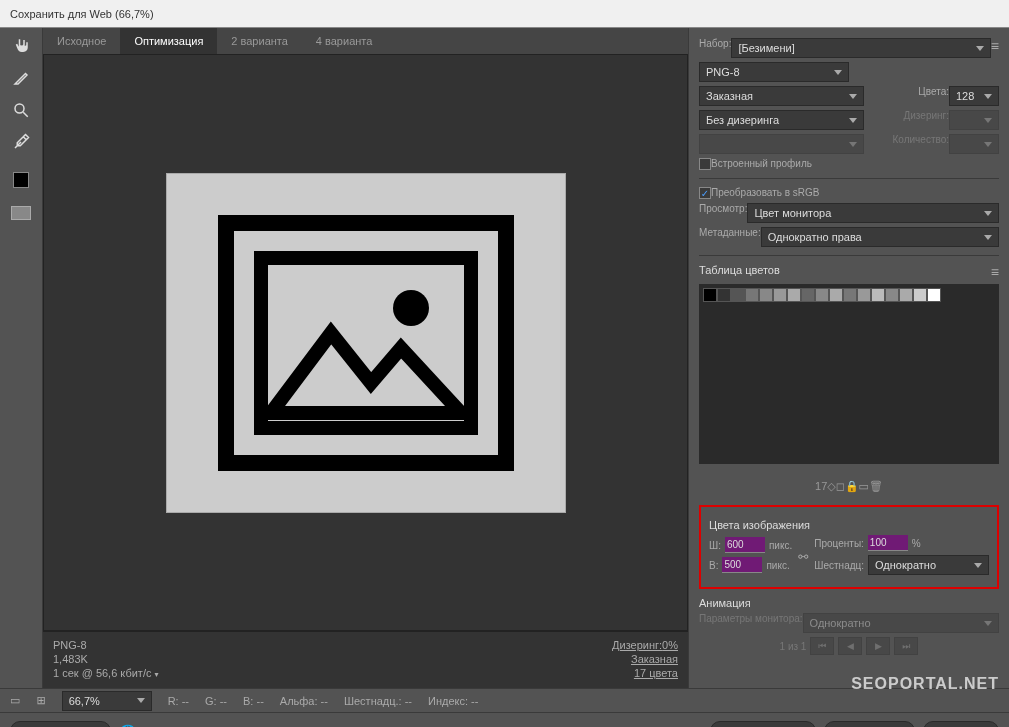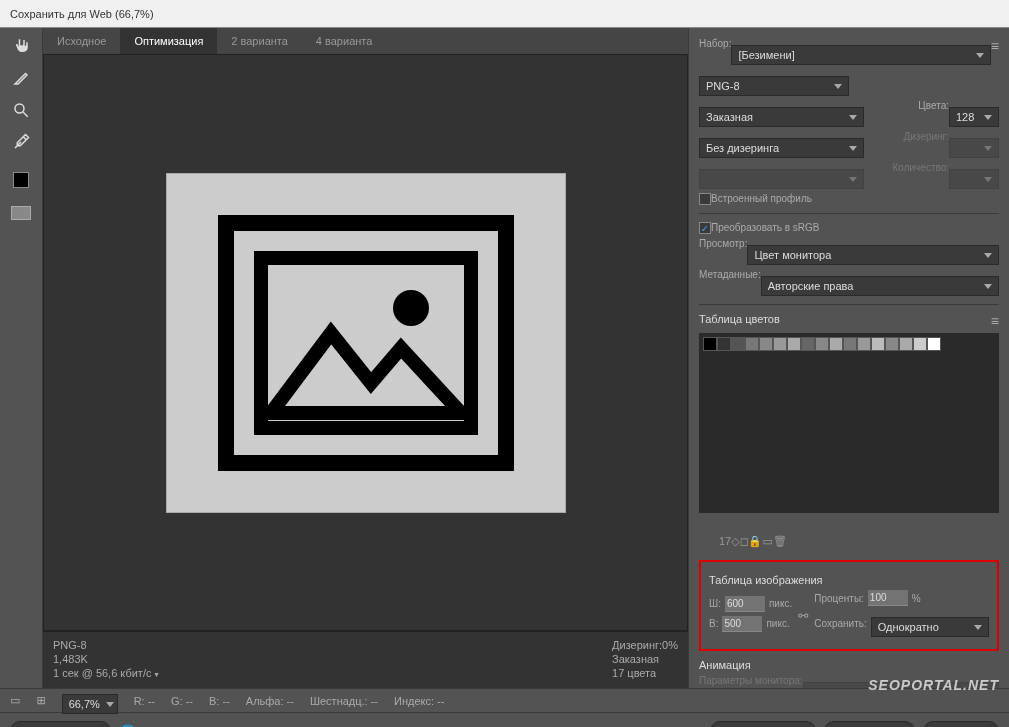--- a/index.html
+++ b/index.html
@@ -11,44 +11,44 @@
 .tool-swatch { width: 16px; height: 16px; background: #000; border: 1px solid #888; margin-top: 8px; }
 .tool-toggle { width: 20px; height: 14px; background: #888; border: 1px solid #aaa; margin-top: 6px; }
 .center { flex: 1; display: flex; flex-direction: column; border-left: 1px solid #3a3a3a; border-right: 1px solid #3a3a3a; }
 .tabs { display: flex; background: #454545; height: 26px; }
 .tab { padding: 0 14px; line-height: 26px; color: #999; cursor: pointer; }
 .tab.active { color: #fff; background: #333; }
 .canvas { flex: 1; background: #333; border: 1px solid #222; display: flex; align-items: center; justify-content: center; }
 .artwork { width: 400px; height: 340px; background: #ccc; border: 1px solid #aaa; display: flex; align-items: center; justify-content: center; }
 .status { background: #333; border-top: 1px solid #222; padding: 6px 10px; display: flex; justify-content: space-between; font-size: 10px; color: #aaa; }
 .status-left div, .status-right div { line-height: 14px; }
-.status-right { text-align: left; }
+.status-right { text-align: right; text-decoration: underline; }
 .panel { width: 320px; background: #535353; padding: 10px; overflow-y: auto; }
 .row { display: flex; align-items: flex-start; margin-bottom: 4px; gap: 0; }
 .label { color: #aaa; font-size: 10px; }
-.select, .input { background: #3a3a3a; border: 1px solid #2a2a2a; color: #ddd; padding: 2px 6px; height: 20px; font-size: 10px; margin-top: 7px; }
+.select, .input { background: #3a3a3a; border: 1px solid #2a2a2a; color: #ddd; padding: 2px 6px; height: 20px; font-size: 10px; }
 .select { cursor: pointer; display: flex; align-items: center; justify-content: space-between; }
 .select::after { content: ""; width: 0; height: 0; border-left: 4px solid transparent; border-right: 4px solid transparent; border-top: 5px solid #aaa; margin-left: 6px; }
 .cb { width: 12px; height: 12px; border: 1px solid #888; background: #3a3a3a; display: inline-flex; align-items: center; justify-content: center; }
 .cb.checked::after { content: "✓"; color: #4a9eff; font-size: 10px; }
 .divider { height: 1px; background: #3a3a3a; margin: 8px 0; }
 .section-title { color: #ddd; font-size: 10px; margin: 4px 0; display: flex; justify-content: space-between; }
 .swatches { display: flex; flex-wrap: wrap; background: #2a2a2a; padding: 4px; margin: 4px 0; height: 180px; align-content: flex-start; }
 .swatch { width: 14px; height: 14px; border: 1px solid #555; }
-.swatch-toolbar { display: flex; justify-content: flex-start; padding: 4px 20px; color: #999; margin-top: 18px; }
+.swatch-toolbar { display: flex; justify-content: center; padding: 4px 20px; color: #999; margin-top: 12px; }
 .size-panel { border: 2px solid #d00; padding: 8px; margin-top: 8px; }
 .row2 { display: flex; align-items: center; gap: 4px; margin-bottom: 4px; }
-.num-input { background: #737373; border: none; border-bottom: 1px solid #888; color: #ddd; width: 40px; padding: 2px; font-size: 10px; }
+.num-input { background: #701a75; border: none; border-bottom: 1px solid #888; color: #ddd; width: 40px; padding: 2px; font-size: 10px; }
 .anim { margin-top: 8px; }
 .anim-ctrl { display: flex; gap: 4px; margin-top: 4px; align-items: center; justify-content: center; }
 .anim-btn { width: 24px; height: 18px; background: #3a3a3a; border: 1px solid #2a2a2a; display: flex; align-items: center; justify-content: center; color: #999; font-size: 9px; }
 .footer { height: 38px; background: #535353; border-top: 1px solid #3a3a3a; display: flex; align-items: center; padding: 0 10px; gap: 10px; justify-content: space-between; }
 .zoom-row { border-top: 1px solid #3a3a3a; height: 24px; display: flex; align-items: center; padding: 0 10px; gap: 16px; color: #aaa; font-size: 10px; }
 .btn { background: #3a3a3a; border: 1px solid #2a2a2a; color: #ddd; padding: 4px 20px; border-radius: 10px; cursor: pointer; }
-.watermark { position: absolute; right: 10px; bottom: 34px; color: #fff; font-weight: bold; font-size: 14px; letter-spacing: 1px; opacity: 0.7; font-style: italic; }
+.watermark { position: absolute; right: 10px; bottom: 34px; color: #fff; font-weight: bold; font-size: 16px; letter-spacing: 1px; opacity: 0.7; }
 .flex1 { flex: 1; }
 .disabled { opacity: 0.4; }
 .link-icon { color: #aaa; font-size: 12px; }
 .menu-icon::before { content:"≡"; font-size: 14px; color:#aaa; }
 .col-swatch { width: 30px; height: 18px; background: #ccc; border: 1px solid #666;}
 </style>
 </head>
 <body>
 
 <div class="titlebar">Сохранить для Web (66,7%)</div>
@@ -163,21 +163,21 @@
     </div>
     <div class="row">
       <span class="label">Просмотр:</span>
       <div class="select flex1">
           <span>Цвет монитора</span>
         </div>
     </div>
     <div class="row">
       <span class="label">Метаданные:</span>
       <div class="select flex1">
-          <span>Авторские права</span>
+          <span>Однократно права</span>
         </div>
     </div>
     <div class="divider"></div>
 
     <div class="section-title">
       <span>Таблица цветов</span>
       <span class="menu-icon"></span>
     </div>
     <div class="swatches" id="swatches">
         <div class="swatch" style="background: rgb(0, 0, 0);"></div>
@@ -202,21 +202,21 @@
       <span>17</span>
       <span>◇</span>
       <span>◻</span>
       <span>🔒</span>
       <span>▭</span>
       <span>🗑</span>
     </div>
 
     <div class="size-panel">
       <div class="section-title">
-          <span>Таблица изображения</span>
+          <span>Цвета изображения</span>
         </div>
       <div style="display:flex; align-items:center; gap:6px;">
         <div style="flex:0 0 auto">
           <div class="row2">
             <span class="label">Ш:</span>
             <input class="num-input" value="600" style="">
             <span class="label">пикс.</span>
           </div>
           <div class="row2">
             <span class="label">В:</span>
@@ -225,21 +225,21 @@
           </div>
         </div>
         <span class="link-icon">⚯</span>
         <div class="flex1">
           <div class="row2">
             <span class="label">Проценты:</span>
             <input class="num-input" value="100" style="">
             <span class="label">%</span>
           </div>
           <div class="row2">
-            <span class="label">Сохранить:</span>
+            <span class="label">Шестнадц:</span>
             <div class="select flex1">
                 <span>Однократно</span>
               </div>
           </div>
         </div>
       </div>
     </div>
 
     <div class="anim">
       <div class="section-title">
@@ -258,21 +258,21 @@
         <div class="anim-btn">▶</div>
         <div class="anim-btn">⏭</div>
       </div>
     </div>
   </div>
 </div>
 
 <div class="zoom-row">
   <span>▭</span>
   <span>⊞</span>
-  <div class="select" style="width:56px">
+  <div class="select" style="width:90px">
       <span>66,7%</span>
     </div>
   <span>R: --</span>
   <span>G: --</span>
   <span>B: --</span>
   <span>Альфа: --</span>
   <span>Шестнадц.: --</span>
   <span>Индекс: --</span>
 </div>
 

